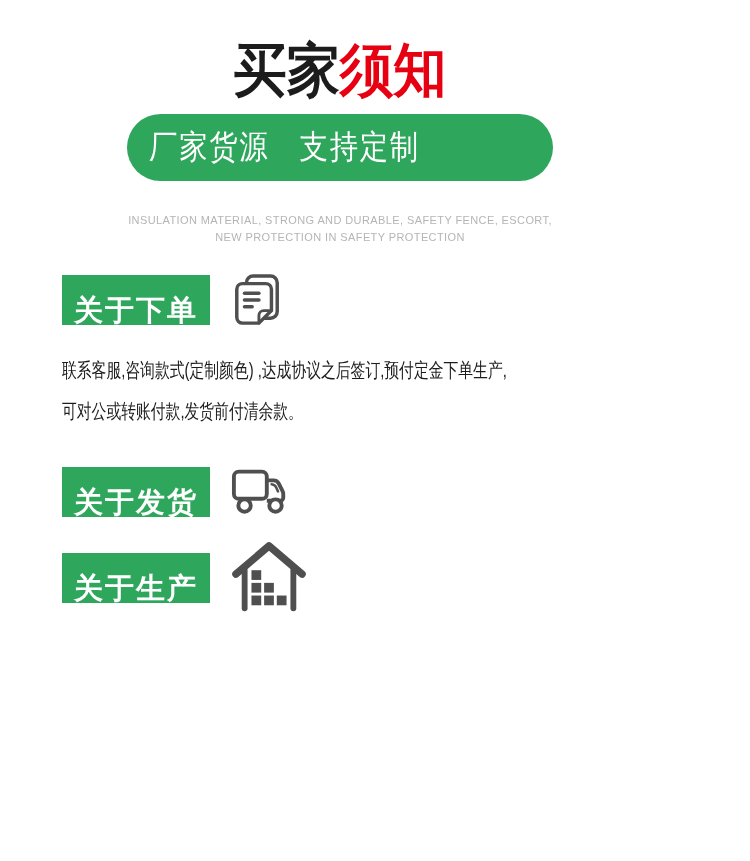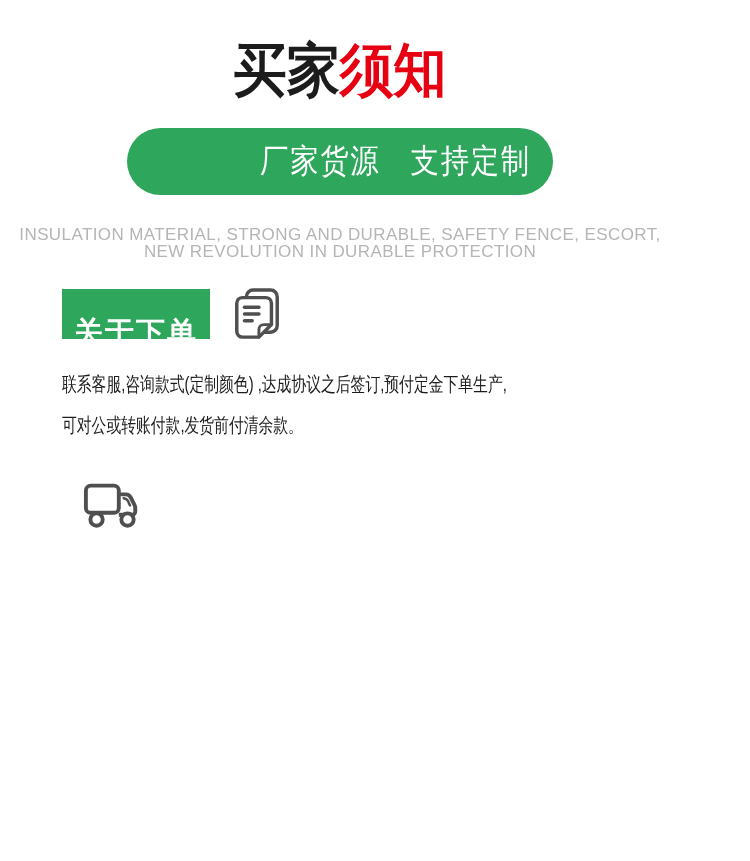--- a/index.html
+++ b/index.html
@@ -24,44 +24,44 @@
     letter-spacing: 0px;
     transform: scaleX(0.92);
     transform-origin: 50% 50%;
     white-space: nowrap;
     color: var(--text, #1c1c1c);
   }
   .title .red { color: var(--red, #e60012); }
 
   
   .banner {
-    margin: 24px auto 0 auto;
+    margin: 10px auto 0 auto;
     width: 426px;
     height: 67px;
     border-radius: 34px;
     background: var(--green, #2ea65c);
     display: flex;
     align-items: center;
-    justify-content: flex-end;
+    justify-content: flex-start;
   }
   .banner-text {
     color: #ffffff;
     font-size: 33px;
     font-weight: 500;
     letter-spacing: 2px;
     white-space: nowrap;
     transform: scaleX(0.86);
     transform-origin: 50% 50%;
   }
 
   
   .subtitle {
     margin-top: 31px;
     text-align: center;
-    font-size: 17px;
+    font-size: 11px;
     line-height: 17px;
     letter-spacing: 0.4px;
     color: var(--gray, #b5b5b5);
   }
 
   
   .section { margin-left: 62px; margin-right: 40px; }
   .section-1 { margin-top: 28px; }
   .section-2 { margin-top: 34px; }
   .section-3 { margin-top: 34px; }
@@ -73,21 +73,21 @@
     height: 52px;
   }
   .section-label {
     background: var(--green, #2ea65c);
     color: #ffffff;
     font-size: 29px;
     font-weight: 700;
     letter-spacing: 2px;
     height: 50px;
     line-height: 50px;
-    padding: 18px 12px;
+    padding: 10px 12px;
     white-space: nowrap;
   }
   .icon-slot {
     display: flex;
     align-items: center;
     justify-content: center;
     color: var(--icon, #4f4f4f);
   }
 
   .para {
@@ -111,21 +111,21 @@
 <div class="page" style="--green: #2ea65c; --red: #e60012; --text: #1c1c1c; --gray: #b5b5b5; --icon: #4f4f4f;">
 
   <h1 class="title"><span>买家</span><span class="red">须知</span></h1>
 
   <div class="banner">
     <span class="banner-text">厂家货源　支持定制</span>
   </div>
 
   <div class="subtitle">
     <div>INSULATION MATERIAL, STRONG AND DURABLE, SAFETY FENCE, ESCORT,</div>
-    <div>NEW REVOLUTION IN DURABLE PROTECTION</div>
+    <div>NEW PROTECTION IN SAFETY PROTECTION</div>
   </div>
 
   <div class="section section-1">
     <div class="section-head">
       <span class="section-label">关于下单</span>
       <span class="icon-slot">
         <svg width="52" height="56" viewBox="0 0 54 58" fill="none" stroke="currentColor">
           <rect x="16" y="4" width="32" height="44" rx="7" stroke-width="3.6"></rect>
           <path d="M12 12 h24 a6 6 0 0 1 6 6 v22 l-13 13 h-17 a6 6 0 0 1 -6 -6 v-29 a6 6 0 0 1 6 -6 z" fill="#ffffff" stroke-width="3.6" stroke-linejoin="round"></path>
           <path d="M42 40 h-8 a5 5 0 0 0 -5 5 v8" stroke-width="3" stroke-linecap="round"></path>
@@ -138,28 +138,47 @@
     <div class="para">
       <div class="para-line">联系客服,咨询款式(定制颜色) ,达成协议之后签订,预付定金下单生产,</div>
       <div class="para-line">可对公或转账付款,发货前付清余款。</div>
     </div>
   </div>
 
   <div class="section section-2">
     <div class="section-head">
       <span class="icon-slot" style="padding:0;">
       </span>
+      <span class="section-label" style="margin-left:-21px;">关于发货</span>
       <span class="icon-slot">
         <svg width="60" height="48" viewBox="0 0 62 48" fill="none" stroke="currentColor">
           <rect x="3" y="3" width="34" height="28" rx="5" stroke-width="4"></rect>
           <path d="M37 12 h7 a6 6 0 0 1 5.4 3.4 l3.9 7.8 a6 6 0 0 1 .7 2.8 v4 a3 3 0 0 1 -3 3 h-14" stroke-width="4" stroke-linejoin="round"></path>
           <path d="M42 16 q3.4 .4 4.6 3 l2 4.4" stroke-width="2.6" stroke-linecap="round"></path>
           <circle cx="14" cy="38" r="6.4" fill="#ffffff" stroke-width="4"></circle>
           <circle cx="46" cy="38" r="6.4" fill="#ffffff" stroke-width="4"></circle>
         </svg>
       </span>
     </div>
   </div>
 
   <div class="section section-3">
+    <div class="section-head">
+      <span class="section-label">关于生产</span>
+      <span class="icon-slot">
+        <svg width="76" height="76" viewBox="0 0 78 78" fill="none" stroke="currentColor">
+          <polyline points="5,35 39,6 73,35" stroke-width="7.5" stroke-linecap="round" stroke-linejoin="round"></polyline>
+          <line x1="14" y1="31" x2="14" y2="70" stroke-width="6" stroke-linecap="round"></line>
+          <line x1="64" y1="31" x2="64" y2="70" stroke-width="6" stroke-linecap="round"></line>
+          <g fill="currentColor" stroke="none">
+            <rect x="21" y="31" width="10" height="10"></rect>
+            <rect x="21" y="44" width="10" height="10"></rect>
+            <rect x="21" y="57" width="10" height="10"></rect>
+            <rect x="34" y="44" width="10" height="10"></rect>
+            <rect x="34" y="57" width="10" height="10"></rect>
+            <rect x="47" y="57" width="10" height="10"></rect>
+          </g>
+        </svg>
+      </span>
+    </div>
   </div>
 
 </div>
 
 </body></html>

